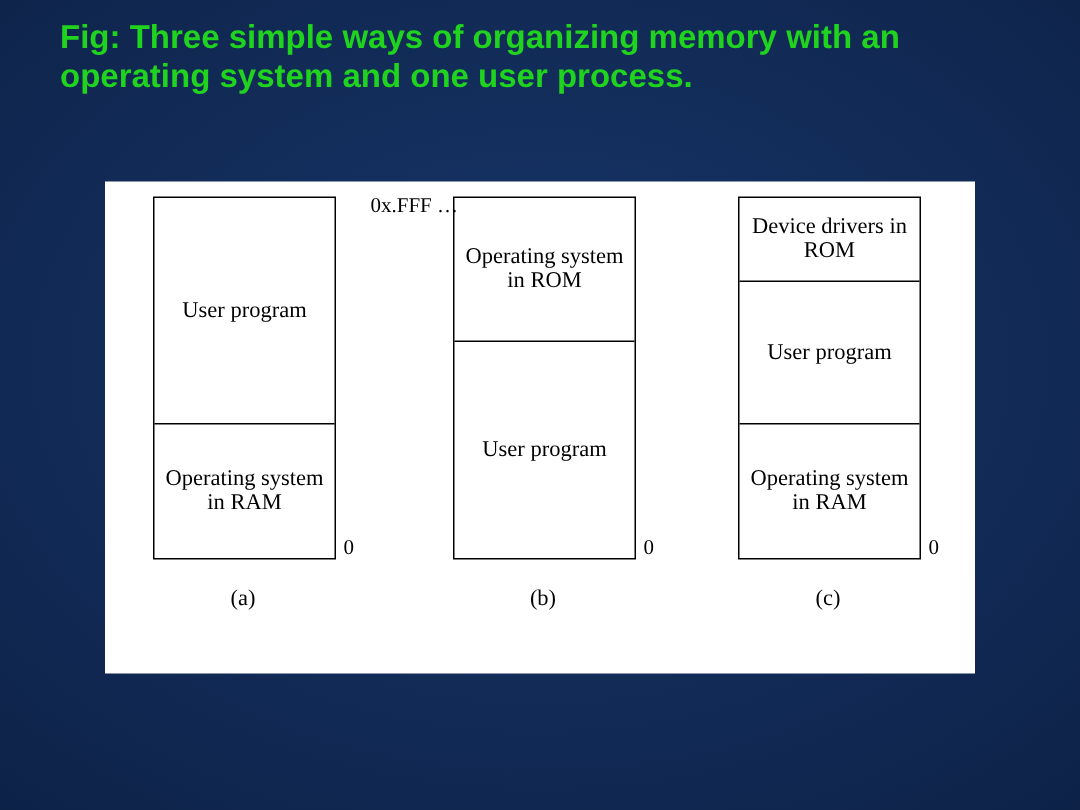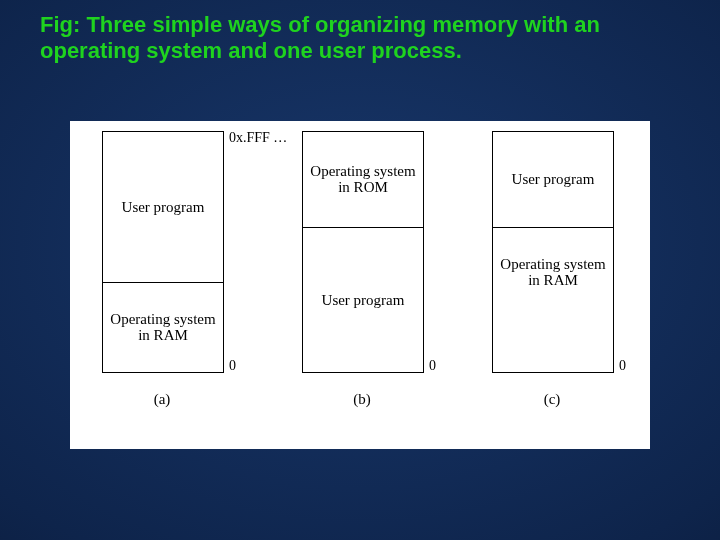--- a/index.html
+++ b/index.html
@@ -61,40 +61,42 @@
 
 <div class="figure-panel">
 
   <div class="col col-a">
     <div class="stack" style="height:240px;">
       <div class="seg" style="height:150px;">User
 program</div>
       <div class="seg" style="height:90px;">Operating
 system in
 RAM</div>
-      <span class="addr-top" style="top:-2px;">0x.FFF …</span>
+      <span class="addr-top" style="top:-2px;margin-left:18px;">0x.FFF …</span>
       <span class="addr-bottom" style="top:226px;">0</span>
     </div>
     <div class="caption">(a)</div>
   </div>
 
   <div class="col col-b">
     <div class="stack" style="height:240px;">
       <div class="seg" style="height:95px;">Operating
 system in
 ROM</div>
       <div class="seg" style="height:145px;">User
 program</div>
       <span class="addr-bottom" style="top:226px;">0</span>
     </div>
     <div class="caption">(b)</div>
   </div>
 
   <div class="col col-c">
     <div class="stack" style="height:240px;">
+      <div class="seg" style="height:55px;">Device
+drivers in ROM</div>
       <div class="seg" style="height:95px;">User
 program</div>
       <div class="seg" style="height:90px;">Operating
 system in
 RAM</div>
       <span class="addr-bottom" style="top:226px;">0</span>
     </div>
     <div class="caption">(c)</div>
   </div>
 

